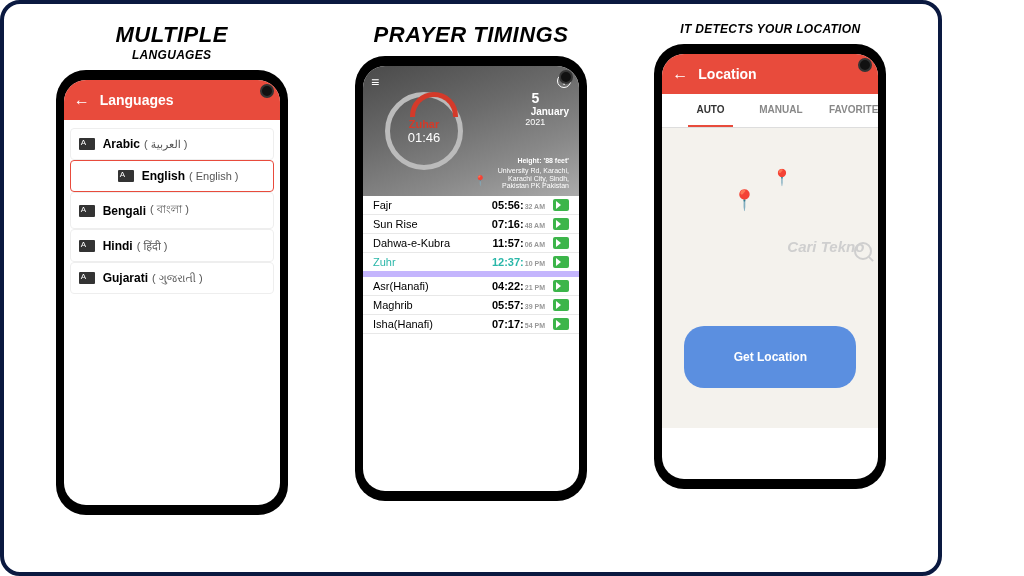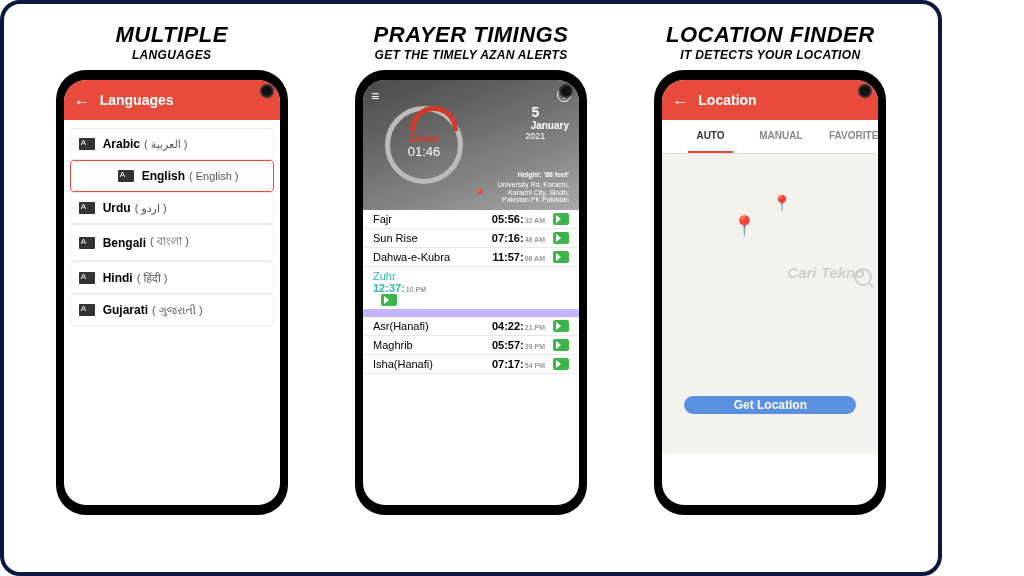--- a/index.html
+++ b/index.html
@@ -37,38 +37,38 @@
 .pt-date { position: absolute; right: 10px; top: 24px; text-align: center; font-size: 10px; }
 .pt-date .dnum { font-size: 14px; font-weight: 700; }
 .pt-date .month { font-weight: 700; margin-left: 29px; }
 .pt-date .year { font-size: 9px; }
 .pt-loc { position: absolute; bottom: 6px; right: 10px; font-size: 7px; text-align: right; line-height: 1.1; }
 .pt-loc .height { font-weight: 700; font-size: 7px; margin-bottom: 2px; }
 .pt-marker { position: absolute; bottom: 10px; right: 92px; font-size: 10px; }
 
 .prayer-list { }
 .prayer-row { display: flex; align-items: flex-start; justify-content: space-between; padding: 3px 10px; border-bottom: 1px solid #e8e8e8; font-size: 11px; }
-.prayer-row.active { border-bottom: 8px solid #c4b5fd; color: #2ab7a9; flex-direction: column; }
+.prayer-row.active { border-bottom: 6px solid #c4b5fd; color: #2ab7a9; }
 .prayer-name { flex: 1; }
 .prayer-time { font-weight: 600; }
 .prayer-time .ampm { font-size: 7px; color: #999; margin-left: 1px; }
 .sound-icon { width: 16px; height: 12px; background: #3cb54a; border-radius: 2px; margin-left: 8px; position: relative; }
 .sound-icon::before { content: ""; position: absolute; left: 3px; top: 2px; border-left: 5px solid #fff; border-top: 4px solid transparent; border-bottom: 4px solid transparent; }
 
 
 .loc-tabs { display: flex; background: #fff; border-bottom: 1px solid #ddd; }
 .loc-tab { flex: 1; text-align: center; padding: 10px 0; font-size: 10px; font-weight: 700; color: #888; margin-left: 26px; }
 .loc-tab.active { color: #333; border-bottom: 2px solid #e84b3c; }
 .loc-map { position: relative; height: 300px; background: #f4f2ed; }
 .loc-pin { position: absolute; left: 70px; top: 60px; color: #e84b3c; font-size: 20px; }
 .loc-pin2 { position: absolute; left: 110px; top: 40px; color: #bbb; font-size: 16px; }
 .watermark { position: absolute; right: 14px; top: 110px; color: #cfcfcf; font-weight: 700; font-size: 15px; font-style: italic; }
 .watermark .wm-icon { position: absolute; right: -8px; top: 4px; width: 18px; height: 18px; border: 2px solid #cfcfcf; border-radius: 50%; }
 .watermark .wm-icon::after { content: ""; position: absolute; width: 6px; height: 2px; background: #cfcfcf; bottom: -2px; right: -4px; transform: rotate(45deg); }
-.get-loc-btn { position: absolute; bottom: 40px; left: 22px; right: 22px; background: #5b8fe0; color: #fff; text-align: center; padding: 2px 0; border-radius: 20px; font-size: 12px; font-weight: 600; }
+.get-loc-btn { position: absolute; bottom: 40px; left: 22px; right: 22px; background: #5b8fe0; color: #fff; text-align: center; padding: 24px 0; border-radius: 20px; font-size: 12px; font-weight: 600; }
 
 
 .cam-hole { position: absolute; top: 14px; right: 14px; width: 14px; height: 14px; background: #111; border-radius: 50%; border: 2px solid #333; z-index: 10; }
 </style>
 </head>
 <body>
 
 <div class="outer-frame">
 
   <div class="panel">
@@ -89,25 +89,20 @@
             <span class="lang-name">Arabic</span>
             <span class="lang-native">( العربية )</span>
           </div>
           <div class="lang-row selected">
             <span class="lang-icon"></span>
             <span class="lang-name">English</span>
             <span class="lang-native">( English )</span>
           </div>
           <div class="lang-row">
             <span class="lang-icon"></span>
-            <span class="lang-name">Urdu</span>
-            <span class="lang-native">( اردو )</span>
-          </div>
-          <div class="lang-row">
-            <span class="lang-icon"></span>
             <span class="lang-name">Bengali</span>
             <span class="lang-native">( বাংলা )</span>
           </div>
           <div class="lang-row">
             <span class="lang-icon"></span>
             <span class="lang-name">Hindi</span>
             <span class="lang-native">( हिंदी )</span>
           </div>
           <div class="lang-row">
             <span class="lang-icon"></span>
@@ -115,21 +110,20 @@
             <span class="lang-native">( ગુજરાતી )</span>
           </div>
         </div>
       </div>
     </div>
   </div>
 
   <div class="panel">
     <div class="heading">
       <div class="big">PRAYER TIMINGS</div>
-      <div class="small">GET THE TIMELY AZAN ALERTS</div>
     </div>
     <div class="phone">
       <div class="cam-hole"></div>
       <div class="phone-inner">
         <div class="pt-top">
           <span class="pt-ham">≡</span>
           <span class="pt-info">i</span>
           <div class="pt-clock">
             <div class="label">Zuhar</div>
             <div class="time">01:46</div>
@@ -183,21 +177,20 @@
             <span class="prayer-time"><span>07:17:</span><span class="ampm">54 PM</span></span>
             <span class="sound-icon"></span>
           </div>
         </div>
       </div>
     </div>
   </div>
 
   <div class="panel">
     <div class="heading">
-      <div class="big">LOCATION FINDER</div>
       <div class="small">IT DETECTS YOUR LOCATION</div>
     </div>
     <div class="phone">
       <div class="cam-hole"></div>
       <div class="phone-inner">
         <div class="appbar">
           <span class="back">←</span>
           <span>Location</span>
         </div>
         <div class="loc-tabs">

